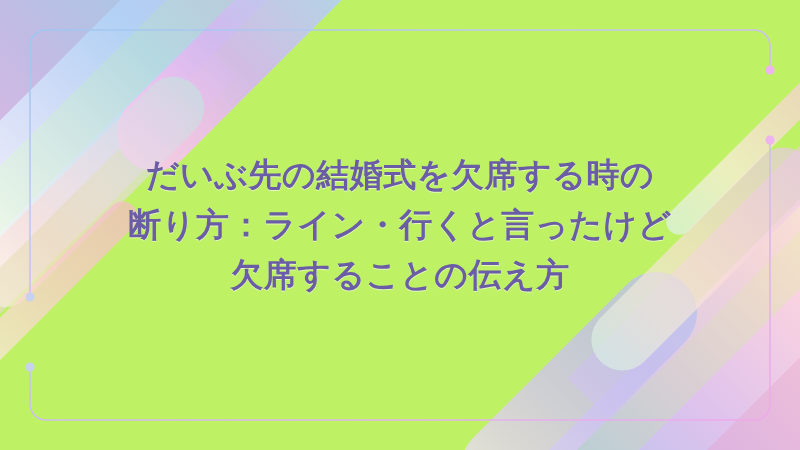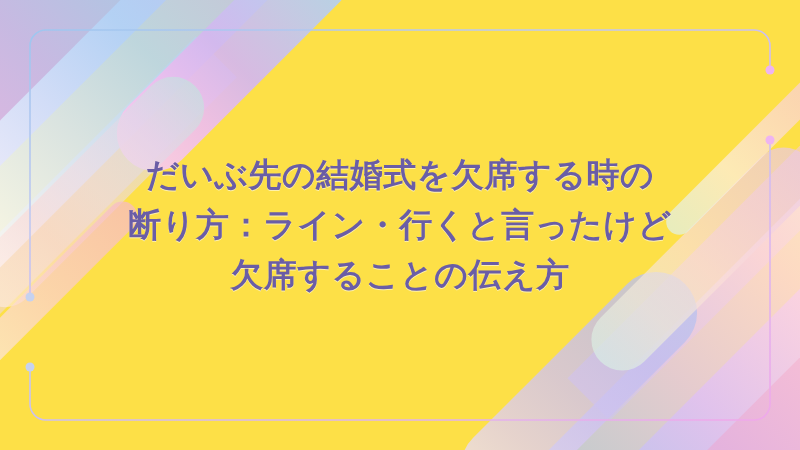--- a/index.html
+++ b/index.html
@@ -9,21 +9,21 @@
   }
   body {
     font-family: "Liberation Sans", "DejaVu Sans", sans-serif;
   }
 
   #card {
     position: relative;
     width: 800px;
     height: 450px;
     overflow: hidden;
-    background: #fde047;
+    background: #bef264;
   }
 
   
   .deco-layer {
     position: absolute;
     inset: 0;
     overflow: hidden;
     pointer-events: none;
   }
 

